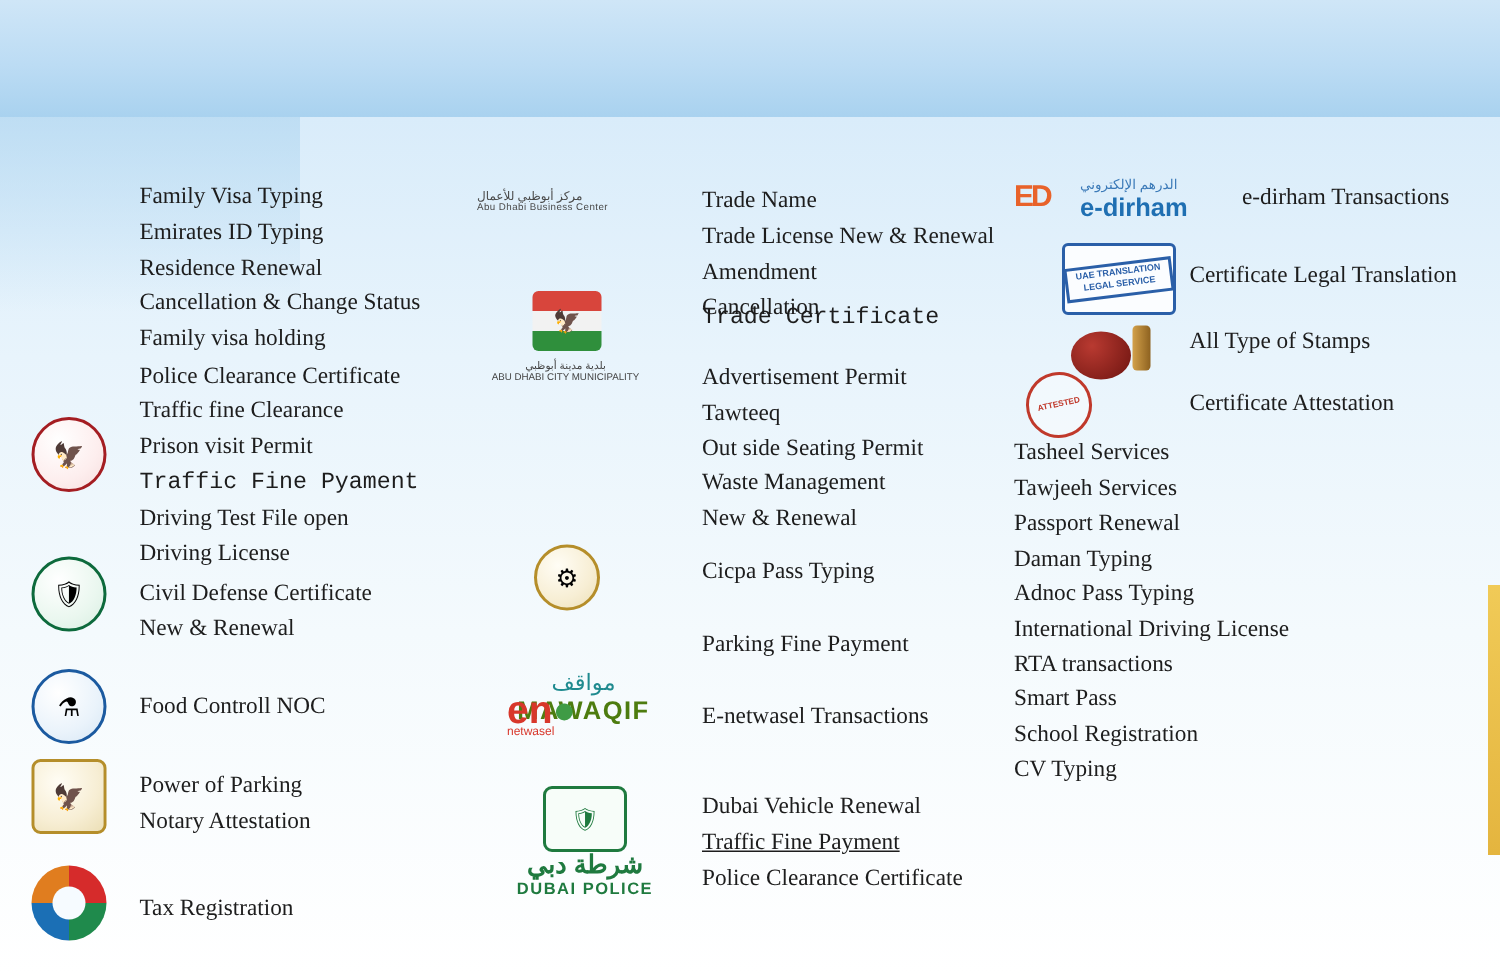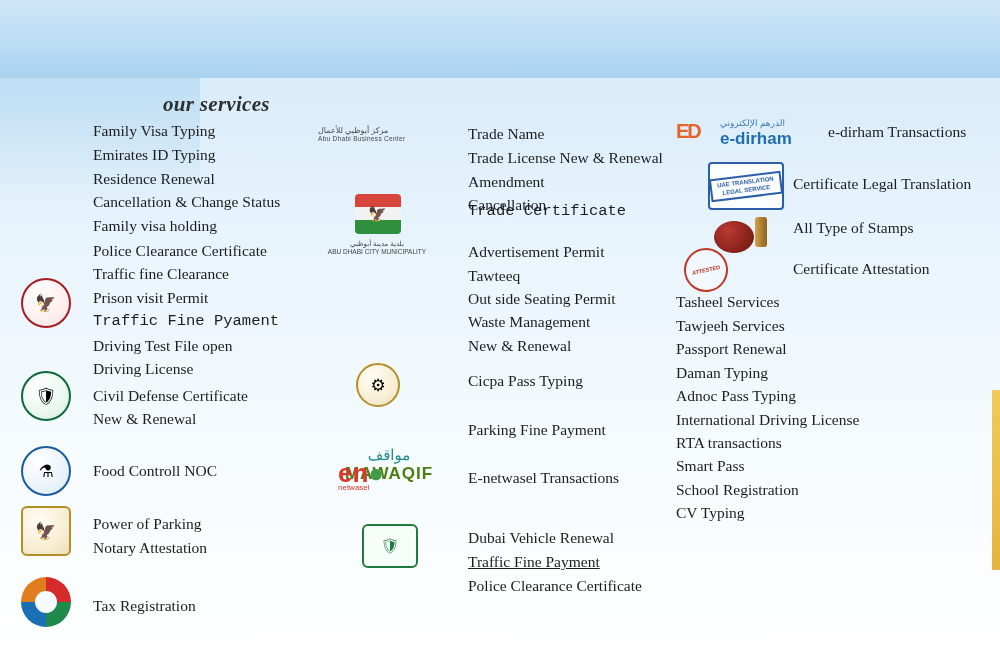--- a/index.html
+++ b/index.html
@@ -197,21 +197,20 @@
 </head>
 <body>
 
 <div id="page">
 
   <div class="top-band"></div>
   <div class="body-band"></div>
   <div class="left-wash"></div>
   <div class="right-edge"></div>
 
-  <div class="our-services">our services</div>
 
   <div class="item" style="left:93px; top:123px;">Family Visa Typing</div>
   <div class="item" style="left:93px; top:147px;">Emirates ID Typing</div>
   <div class="item" style="left:93px; top:171px;">Residence Renewal</div>
   <div class="item" style="left:93px; top:194px;">Cancellation &amp; Change Status</div>
   <div class="item" style="left:93px; top:218px;">Family visa holding</div>
   <div class="item" style="left:93px; top:243px;">Police Clearance Certificate</div>
   <div class="item" style="left:93px; top:266px;">Traffic fine Clearance</div>
   <div class="item" style="left:93px; top:290px;">Prison visit Permit</div>
   <div class="item" style="left:93px; top:314px;font-family:Liberation Mono, monospace;">Traffic Fine Pyament</div>
@@ -287,20 +286,24 @@
     <div class="big"><span>en</span><span class="g">●</span></div>
     <div class="sub">netwasel</div>
   </div>
 
   <div class="logo" style="left:355px; top:524px; width:70px; height:44px;">
     <div style="width:52px;height:40px;border:2px solid #1f7a3f;border-radius:6px;background:#f7fdf9;
                 display:flex;align-items:center;justify-content:center;">
       <span style="font-size:15px;color:#1f7a3f;">🛡</span>
     </div>
   </div>
+  <div class="dpolice" style="top:566px;">
+    <div class="ar">شرطة دبي</div>
+    <div class="en">DUBAI POLICE</div>
+  </div>
 
   <div class="item" style="left:468px; top:126px;">Trade Name</div>
   <div class="item" style="left:468px; top:150px;">Trade License New &amp; Renewal</div>
   <div class="item" style="left:468px; top:174px;">Amendment</div>
   <div class="item" style="left:468px; top:197px;">Cancellation</div>
   <div class="item" style="left:468px; top:204px;font-family:Liberation Mono, monospace;">Trade Certificate</div>
   <div class="item" style="left:468px; top:244px;">Advertisement Permit</div>
   <div class="item" style="left:468px; top:268px;">Tawteeq</div>
   <div class="item" style="left:468px; top:291px;">Out side Seating Permit</div>
   <div class="item" style="left:468px; top:314px;">Waste Management</div>

